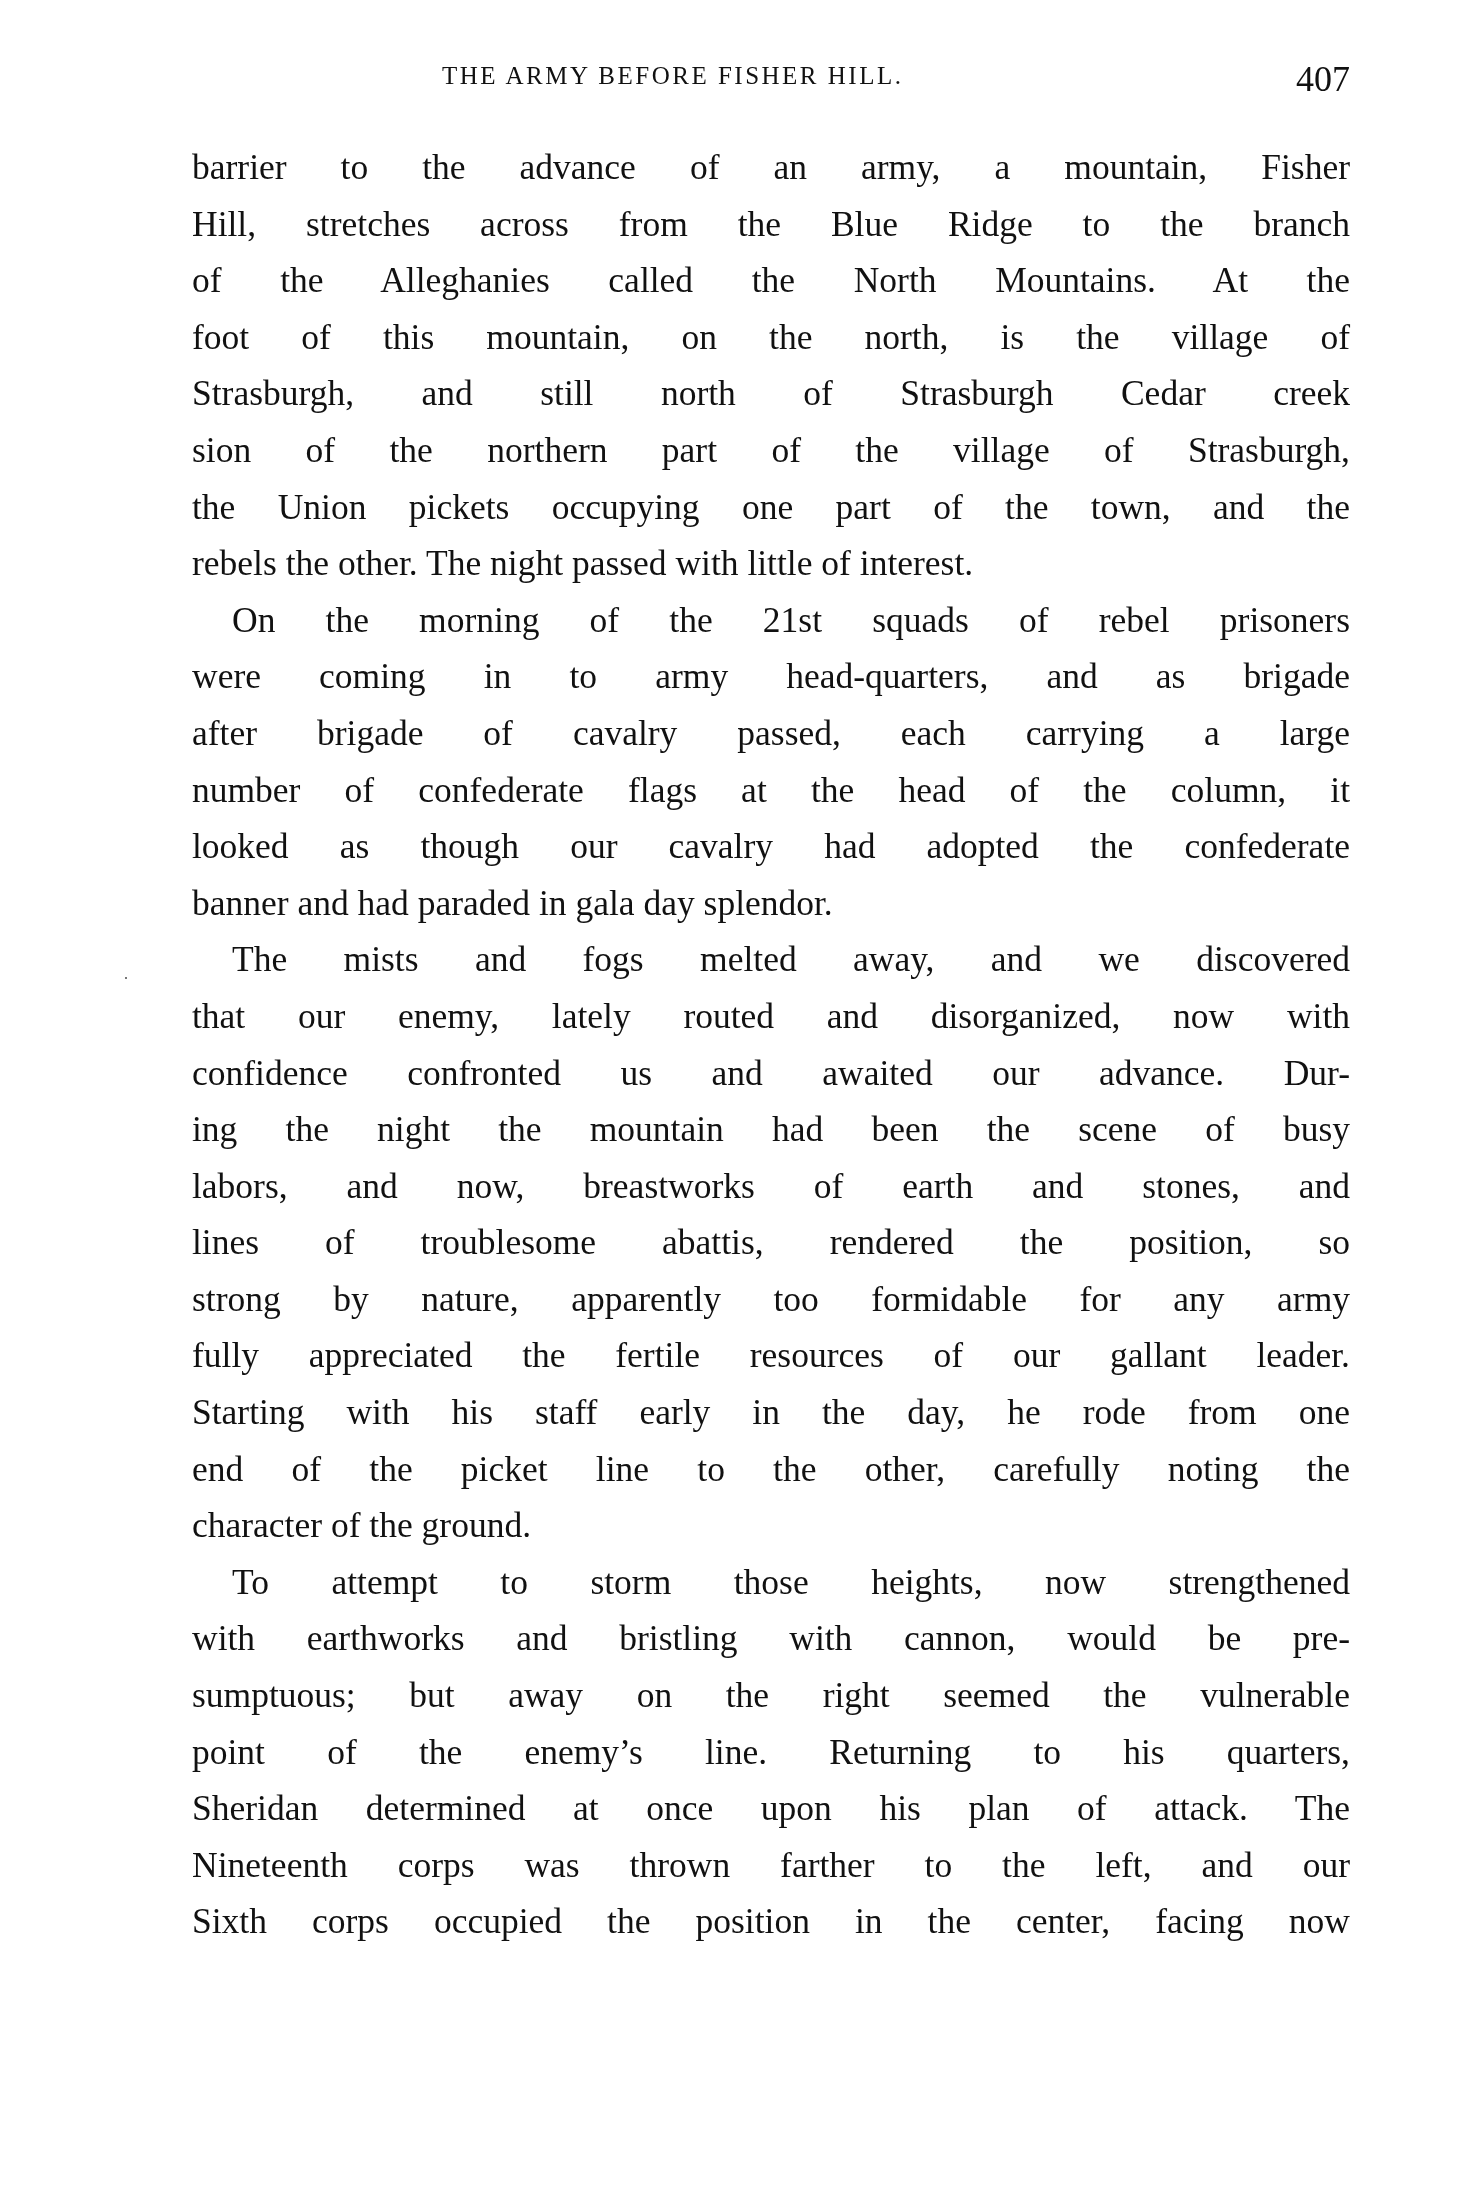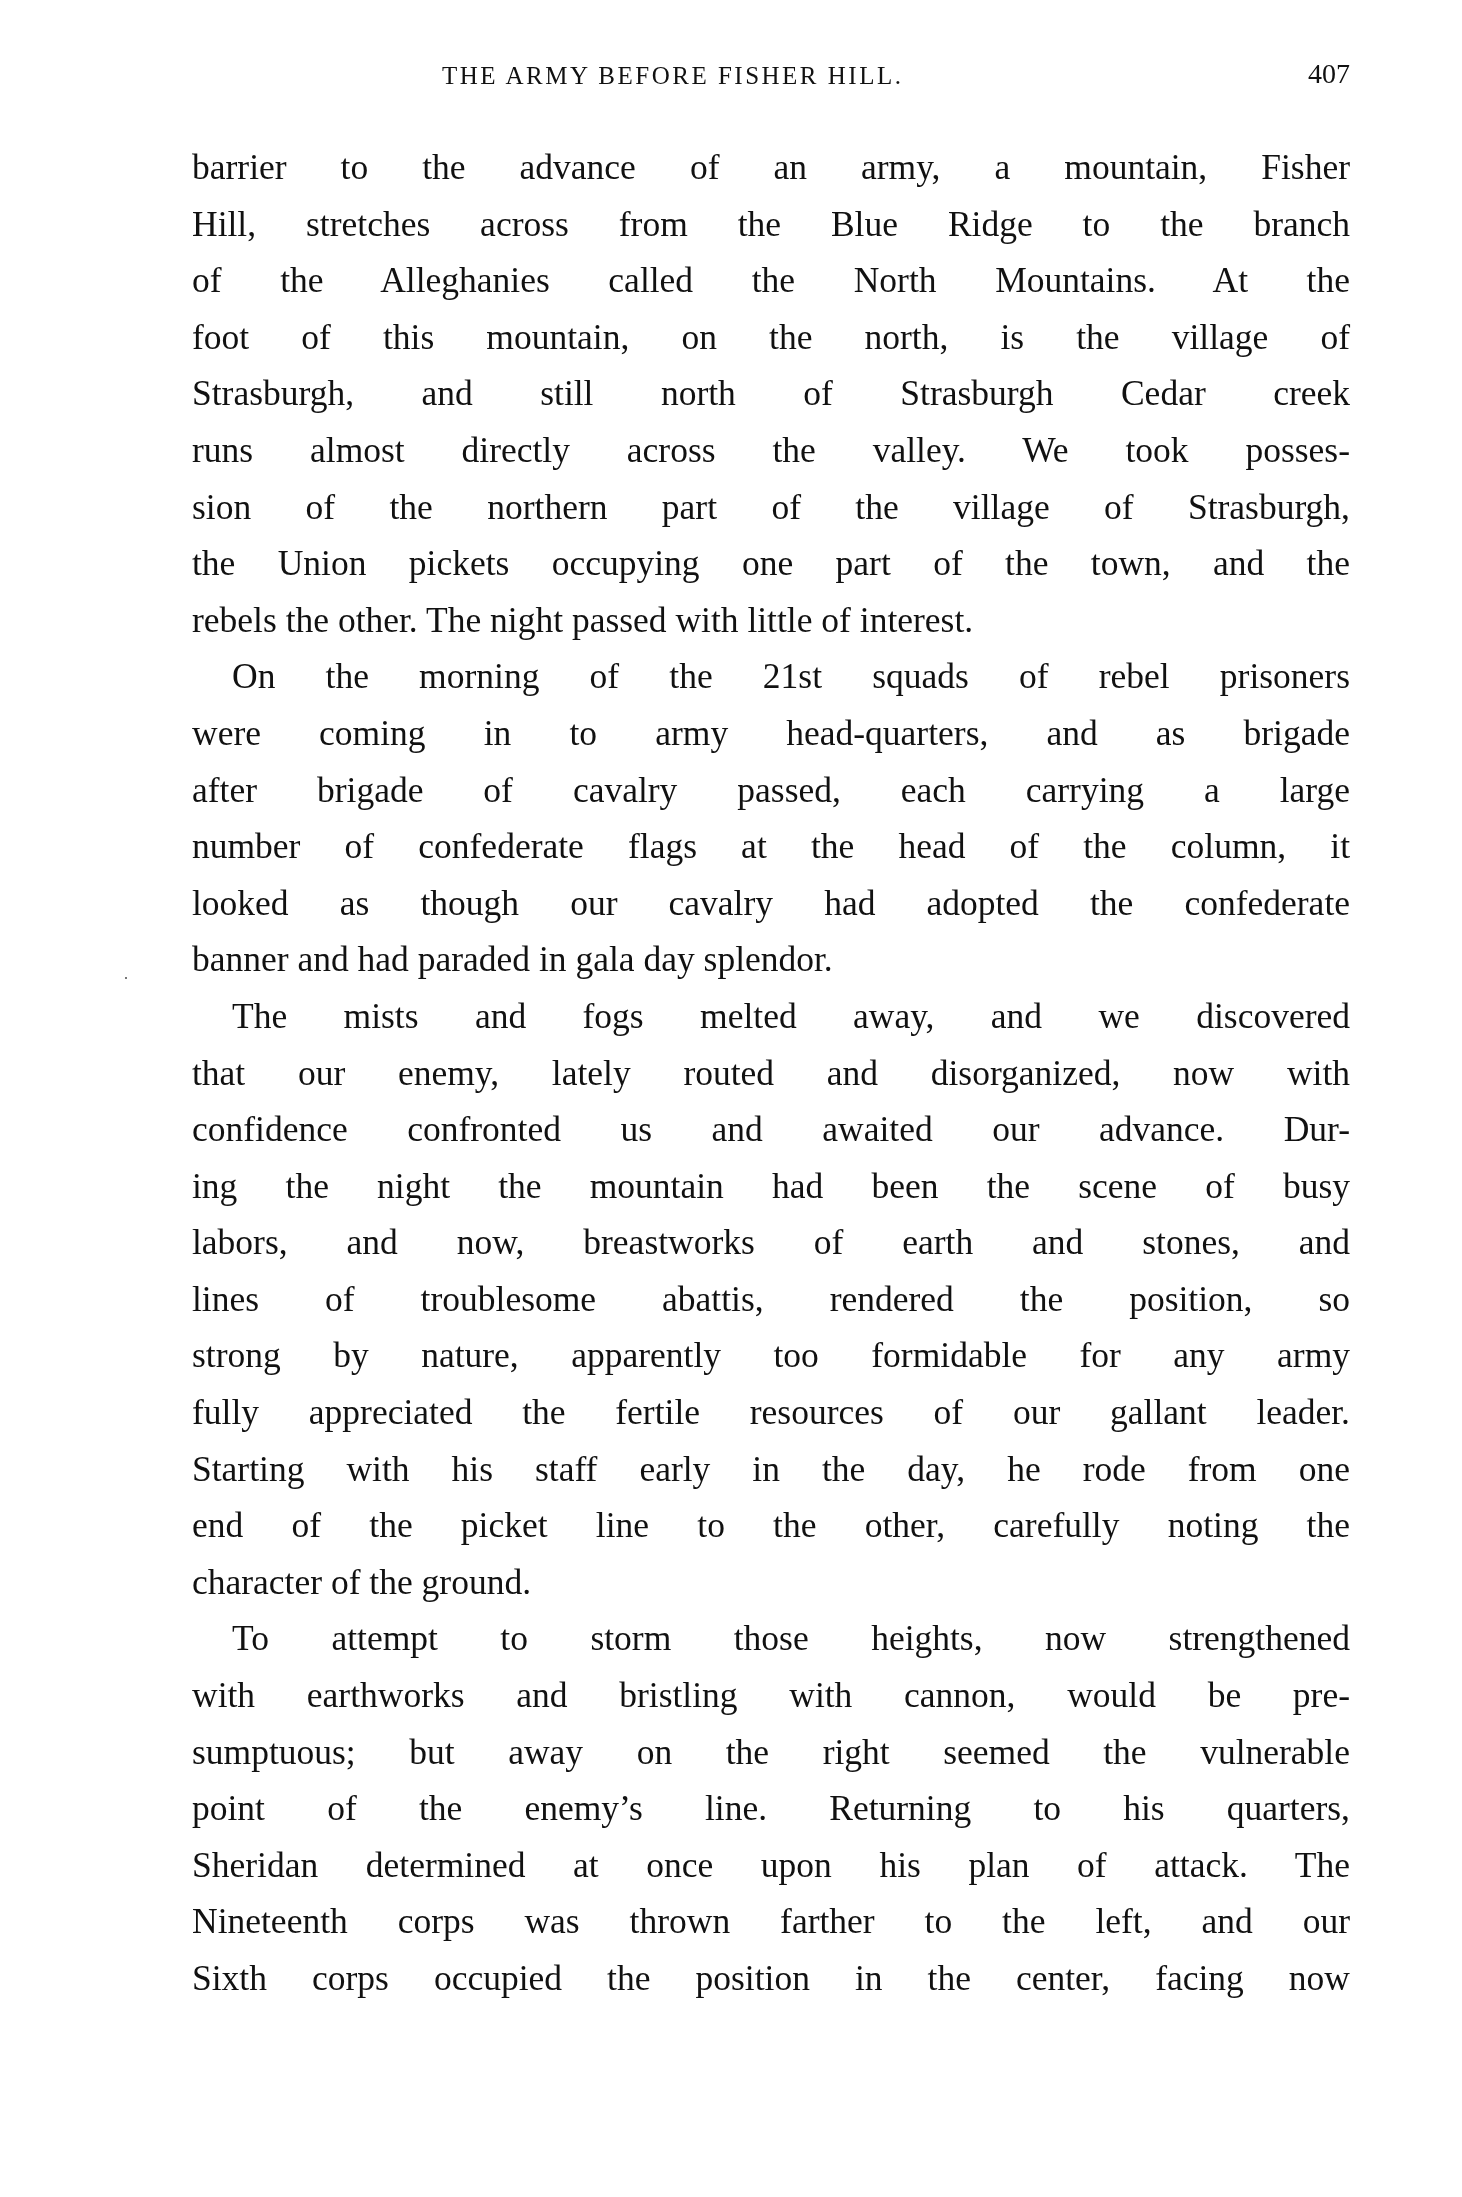--- a/index.html
+++ b/index.html
@@ -8,21 +8,21 @@
   .running-head {
     position: absolute; left: 192px; top: 58px; width: 1158px; height: 40px;
     font-family: "Liberation Serif", "DejaVu Serif", serif;
   }
   .running-title {
     position: absolute; left: 250px; top: 4px;
     font-size: 25px; letter-spacing: 2.5px; font-weight: normal;
   }
   .page-number {
     position: absolute; right: 0; top: 0;
-    font-size: 28px;
+    font-size: 36px;
   }
   .body-text {
     position: absolute; left: 192px; top: 139px; width: 1158px;
     font-family: "Liberation Serif", "DejaVu Serif", serif;
     font-size: 35.5px; line-height: 56.6px;
   }
   .line {
     display: block; height: 56.6px; white-space: nowrap;
     text-align: justify; text-align-last: justify;
   }
@@ -38,21 +38,20 @@
     <span class="running-title">THE ARMY BEFORE FISHER HILL.</span>
     <span class="page-number">407</span>
   </div>
   <div class="speck"></div>
   <div class="body-text" id="body-text">
       <span class="line">barrier to the advance of an army, a mountain, Fisher</span>
       <span class="line">Hill, stretches across from the Blue Ridge to the branch</span>
       <span class="line">of the Alleghanies called the North Mountains. At the</span>
       <span class="line">foot of this mountain, on the north, is the village of</span>
       <span class="line">Strasburgh, and still north of Strasburgh Cedar creek</span>
-      <span class="line">runs almost directly across the valley. We took posses-</span>
       <span class="line">sion of the northern part of the village of Strasburgh,</span>
       <span class="line">the Union pickets occupying one part of the town, and the</span>
       <span class="line last">rebels the other. The night passed with little of interest.</span>
       <span class="line indent">On the morning of the 21st squads of rebel prisoners</span>
       <span class="line">were coming in to army head-quarters, and as brigade</span>
       <span class="line">after brigade of cavalry passed, each carrying a large</span>
       <span class="line">number of confederate flags at the head of the column, it</span>
       <span class="line">looked as though our cavalry had adopted the confederate</span>
       <span class="line last">banner and had paraded in gala day splendor.</span>
       <span class="line indent">The mists and fogs melted away, and we discovered</span>

